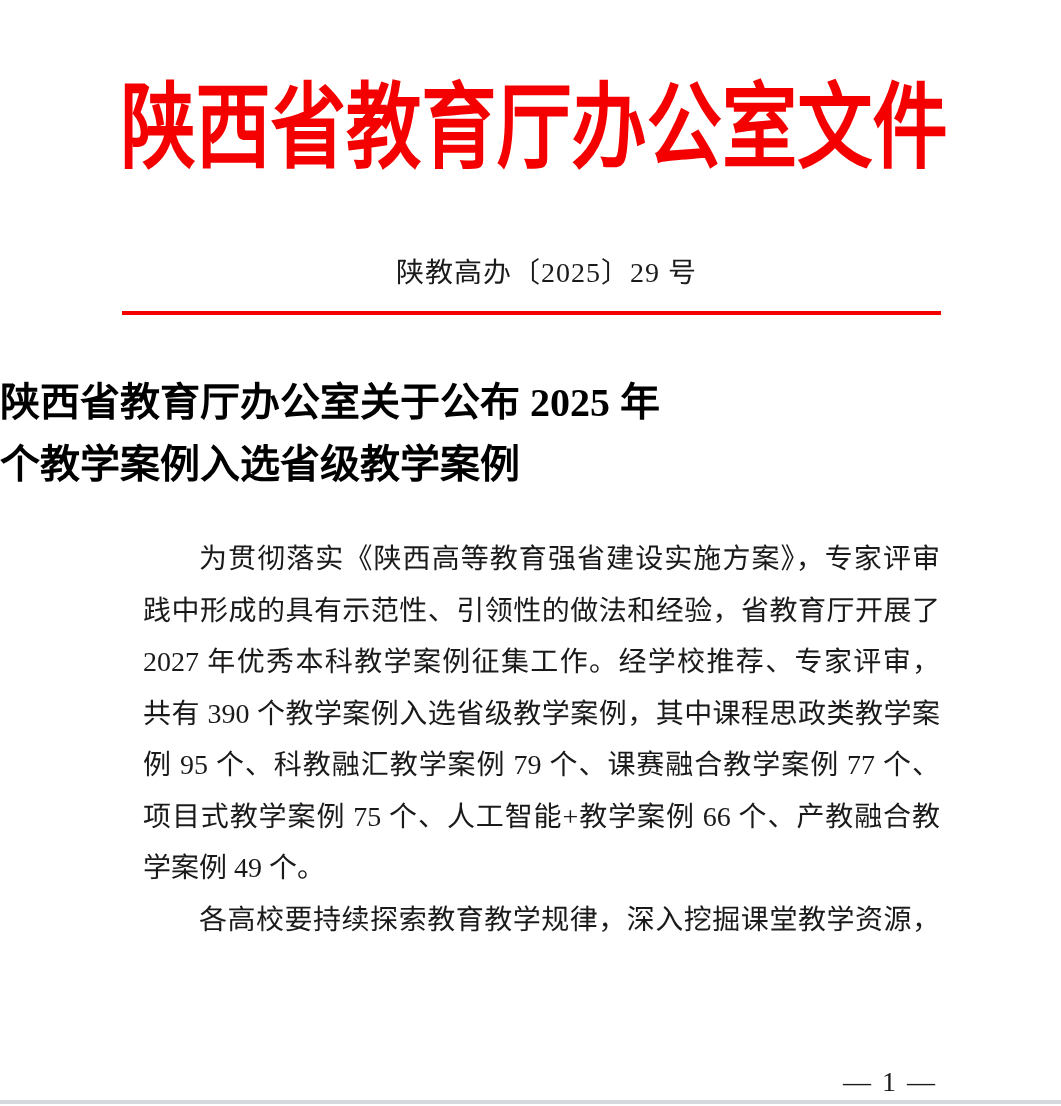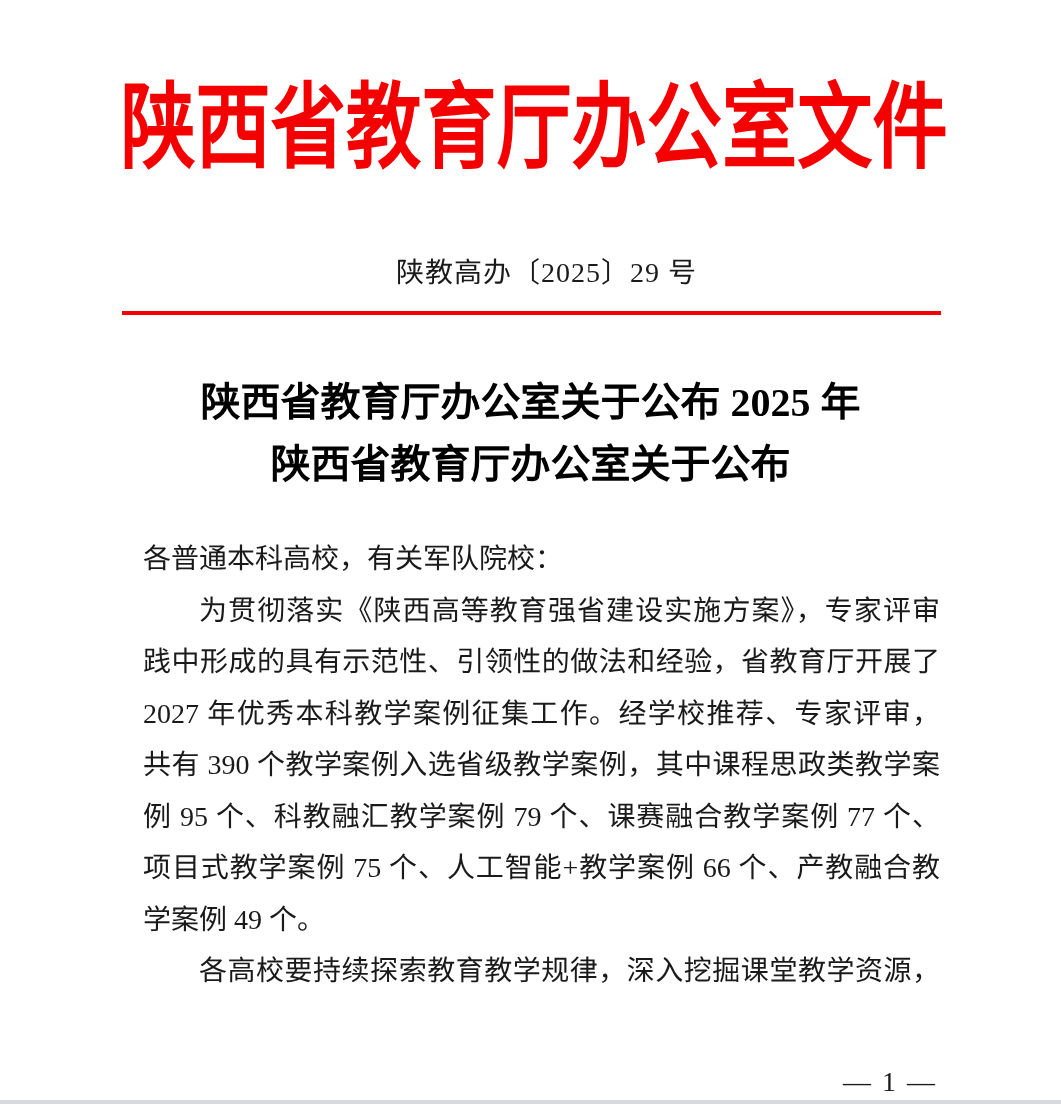--- a/index.html
+++ b/index.html
@@ -56,21 +56,21 @@
     width: 819px;
     height: 4px;
     background: #f40000;
   }
   
   .subject {
     position: absolute;
     top: 372px;
     left: 0;
     width: 100%;
-    text-align: center;
+    text-align: left;
     font-weight: bold;
     font-size: 40px;
     line-height: 62px;
     color: #000000;
   }
   
   .body-text {
     position: absolute;
     top: 533px;
     left: 143px;
@@ -120,25 +120,24 @@
   <div class="letterhead">
     <span class="letterhead-inner">陕西省教育厅办公室文件</span>
   </div>
 
   <div class="doc-number">陕教高办〔2025〕29 号</div>
 
   <div class="red-rule"></div>
 
   <div class="subject">
     <div>陕西省教育厅办公室关于公布 2025 年</div>
-    <div>陕西省教育厅办公室关于公布</div>
+    <div>个教学案例入选省级教学案例</div>
   </div>
 
   <div class="body-text">
-    <div class="body-line no-justify">各普通本科高校，有关军队院校：</div>
     <div class="body-line indent">为贯彻落实《陕西高等教育强省建设实施方案》，专家评审</div>
     <div class="body-line">践中形成的具有示范性、引领性的做法和经验，省教育厅开展了</div>
     <div class="body-line">2027 年优秀本科教学案例征集工作。经学校推荐、专家评审，</div>
     <div class="body-line">共有 390 个教学案例入选省级教学案例，其中课程思政类教学案</div>
     <div class="body-line">例 95 个、科教融汇教学案例 79 个、课赛融合教学案例 77 个、</div>
     <div class="body-line">项目式教学案例 75 个、人工智能+教学案例 66 个、产教融合教</div>
     <div class="body-line no-justify">学案例 49 个。</div>
     <div class="body-line indent">各高校要持续探索教育教学规律，深入挖掘课堂教学资源，</div>
   </div>
 

